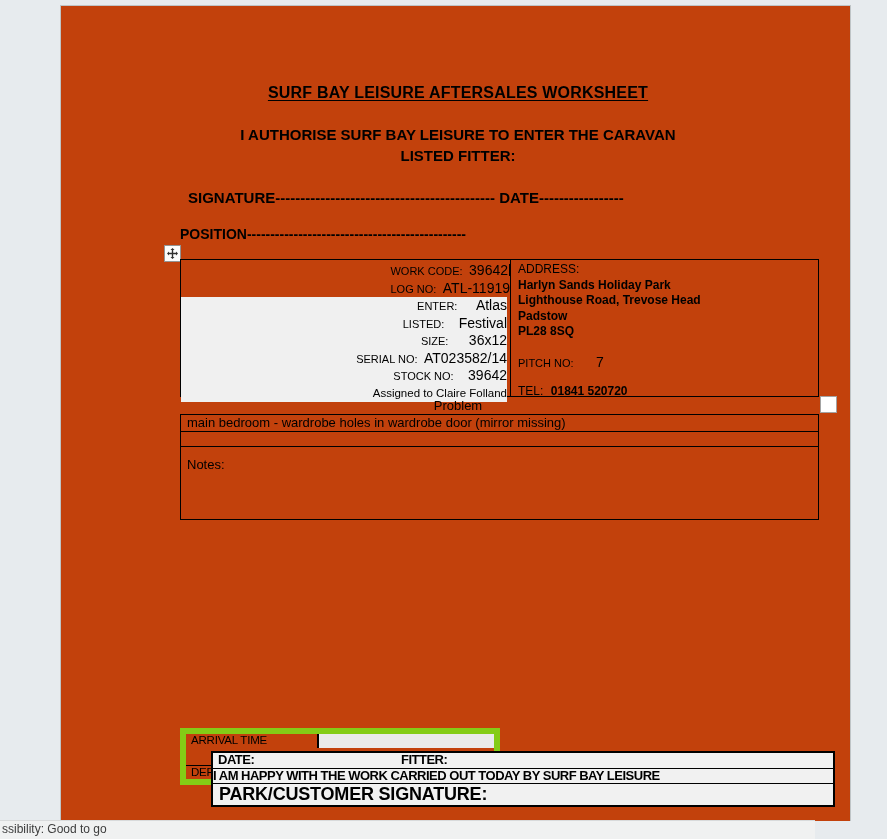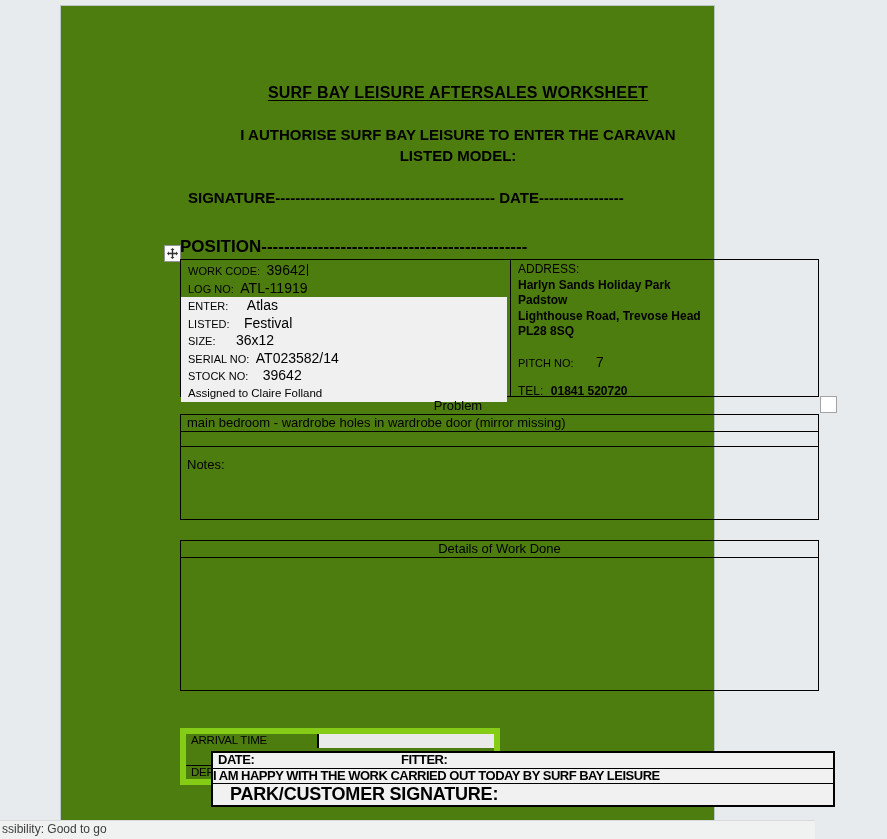--- a/index.html
+++ b/index.html
@@ -1,34 +1,34 @@
 <!DOCTYPE html>
 <html><head>
 <meta charset="utf-8">
 <style>
   * { margin:0; padding:0; box-sizing:border-box; }
   body { font-family:"Liberation Sans", sans-serif; }
   .screen { position:relative; width:887px; height:839px; background:#e7ebee; overflow:hidden; }
-  .page { position:absolute; left:60px; top:5px; width:655px; height:816px;
-          background:#4d7c0f; border:1px solid #bfc4c6; border-bottom:none;text-decoration:underline; }
+  .page { position:absolute; left:60px; top:5px; width:791px; height:816px;
+          background:#c2410c; border:1px solid #bfc4c6; border-bottom:none;text-decoration:underline; }
   .abs { position:absolute; }
 
   .doc-title { left:119px; top:78px; width:556px; text-align:center;
                font-size:16px; font-weight:bold; text-decoration:underline;
                text-underline-offset:2px; letter-spacing:0.2px; color:#000; }
   .auth { left:119px; top:118px; width:556px; text-align:center;
           font-size:15px; font-weight:bold; line-height:21px; color:#000; }
   .sig-line { left:127px; top:183px; font-size:15px; font-weight:bold; white-space:pre; color:#000; }
-  .pos-line { left:119px; top:231px; font-size:17px; font-weight:bold; white-space:pre; color:#000; }
+  .pos-line { left:119px; top:220px; font-size:14px; font-weight:bold; white-space:pre; color:#000; }
 
   .move-handle { left:103px; top:239px; width:17px; height:17px; border:1px solid #949494;
                  background:#fcfcfc; display:flex; align-items:center; justify-content:center; cursor:move; }
 
   .main-table { left:119px; top:253px; width:639px; height:138px; border:1px solid #000; display:flex; }
-  .cell-l { width:329px; padding:2px 0 0 7px; position:relative; }
+  .cell-l { width:329px; padding:2px 0 0 7px; position:relative;text-align:right; }
   .cell-r { flex:1; border-left:1px solid #000; padding:2px 0 0 7px; }
   .fr { line-height:15.5px; white-space:nowrap; }
   .lbl { font-size:11px; color:#000; }
   .val { font-size:14px; color:#000; }
   .caret { display:inline-block; width:1px; height:12px; background:#000; vertical-align:-1px; margin-left:1px; }
   .shade { background:#f0f0f0; margin:0 3px 0 -7px; padding:0 0 2px 7px; }
   .assigned { font-size:11.5px; line-height:14.5px; padding-top:1px; color:#000; }
   .gap2 { margin-left:2px; } .gap10 { margin-left:10px; }
   .gap14 { margin-left:14px; } .gap16 { margin-left:16px; } .gap18 { margin-left:18px; }
   .addr-label { font-size:12px; line-height:15.5px; color:#000; }
@@ -52,36 +52,36 @@
   .times-table { left:119px; top:722px; width:320px; border:6px solid #84cc16; }
   .t-row { display:flex; height:14px; }
   .t-row + .t-row { border-top:1px solid #000;margin-top:17px; }
   .t-lbl { width:131px; font-size:11.5px; line-height:13px; padding-left:5px; letter-spacing:-0.2px; color:#000; }
   .t-val { flex:1; border-left:2px solid #000; background:#eaeaea; font-size:11.5px; line-height:13px; padding-left:4px; }
 
   .signoff-table { left:119px; top:745px; width:624px; border:2px solid #000; background:#f1f1f1;margin-left:31px; }
   .s-row1 { height:15px; position:relative; font-size:13px; font-weight:bold; letter-spacing:-0.5px; line-height:14px; padding-left:5px; color:#000; }
   .s-fitter { position:absolute; left:188px; top:0; }
   .s-row2 { height:15px; border-top:1px solid #000; font-size:13px; font-weight:bold; letter-spacing:-0.5px; line-height:14px; color:#000; }
-  .s-row3 { height:22px; border-top:1px solid #000; font-size:18px; font-weight:bold; line-height:21px; padding-left:17px; letter-spacing:-0.2px; color:#000; }
+  .s-row3 { height:22px; border-top:1px solid #000; font-size:18px; font-weight:bold; line-height:21px; padding-left:6px; letter-spacing:-0.2px; color:#000; }
 
   .statusbar { position:absolute; left:0; bottom:0; width:815px; height:19px; background:#f0f1f1;
                border-top:1px solid #d8dadb; font-size:12px; color:#3d3d3d; line-height:17px; padding-left:2px; z-index:5; }
 </style>
 </head>
 <body>
 
 <div class="screen">
   <div class="page">
 
     <div class="abs doc-title">SURF BAY LEISURE AFTERSALES WORKSHEET</div>
 
     <div class="abs auth">
       <div>I AUTHORISE SURF BAY LEISURE TO ENTER THE CARAVAN</div>
-      <div>LISTED MODEL:</div>
+      <div>LISTED FITTER:</div>
     </div>
 
     <div class="abs sig-line">SIGNATURE-------------------------------------------- DATE-----------------</div>
     <div class="abs pos-line">POSITION-----------------------------------------------</div>
 
     <div class="abs move-handle">
       <svg viewBox="0 0 12 12" width="11" height="11">
         <path fill="#2e2e2e" d="M6 0 L8.2 2.2 L6.75 2.2 L6.75 5.25 L9.8 5.25 L9.8 3.8 L12 6 L9.8 8.2 L9.8 6.75 L6.75 6.75 L6.75 9.8 L8.2 9.8 L6 12 L3.8 9.8 L5.25 9.8 L5.25 6.75 L2.2 6.75 L2.2 8.2 L0 6 L2.2 3.8 L2.2 5.25 L5.25 5.25 L5.25 2.2 L3.8 2.2 Z"></path>
       </svg>
     </div>
@@ -116,22 +116,22 @@
           <div class="fr">
             <span class="lbl">STOCK NO:</span>
             <span class="val gap10">39642</span>
           </div>
           <div class="assigned">Assigned to Claire Folland</div>
         </div>
       </div>
       <div class="cell-r">
         <div class="addr-label">ADDRESS:</div>
         <div class="addr-line">Harlyn Sands Holiday Park</div>
+        <div class="addr-line">Lighthouse Road, Trevose Head</div>
         <div class="addr-line">Padstow</div>
-        <div class="addr-line">Lighthouse Road, Trevose Head</div>
         <div class="addr-line">PL28 8SQ</div>
         <div class="pitch-row">
           <span class="lbl">PITCH NO:</span>
           <span class="val gap18">7</span>
         </div>
         <div class="tel-row">
           <span class="tel-lbl">TEL:</span>
           <span class="tel-val">01841 520720</span>
         </div>
       </div>
@@ -143,24 +143,20 @@
 
     <div class="abs problem-table">
       <div class="p-row1">main bedroom - wardrobe holes in wardrobe door (mirror missing)</div>
       <div class="p-row2"></div>
       <div class="p-notes">
         <span>Notes:</span>
         <span></span>
       </div>
     </div>
 
-    <div class="abs details-table">
-      <div class="d-head">Details of Work Done</div>
-      <div class="d-body"></div>
-    </div>
 
     <div class="abs times-table">
       <div class="t-row">
         <div class="t-lbl">ARRIVAL TIME</div>
         <div class="t-val"></div>
       </div>
       <div class="t-row">
         <div class="t-lbl">DEPARTURE TIME</div>
         <div class="t-val"></div>
       </div>

